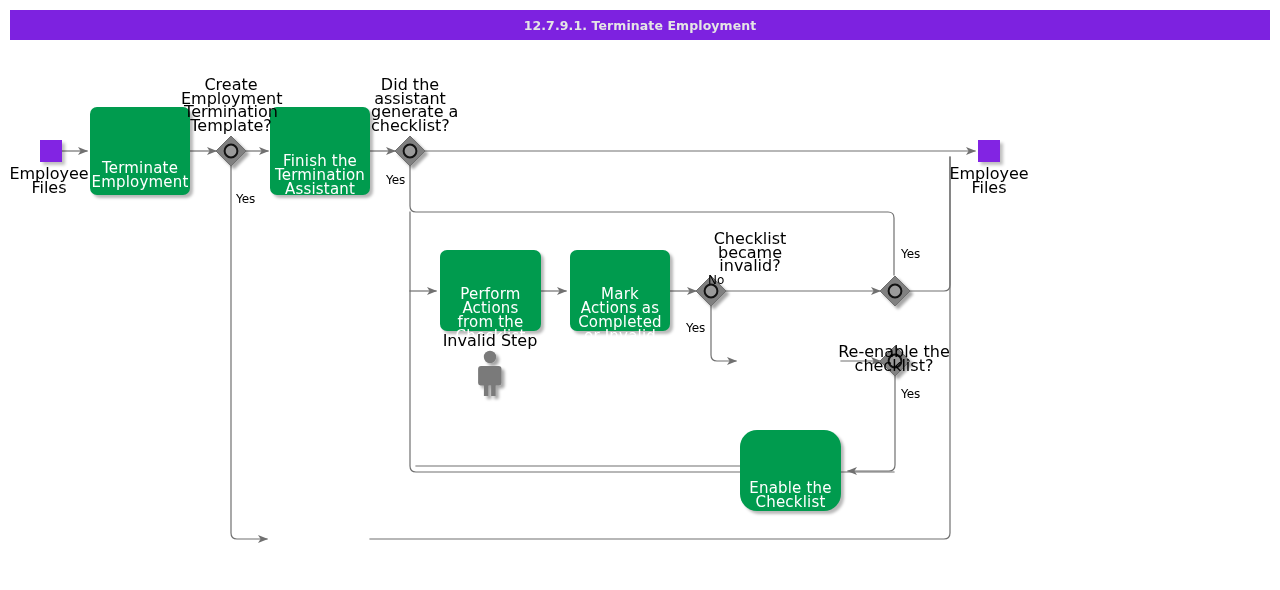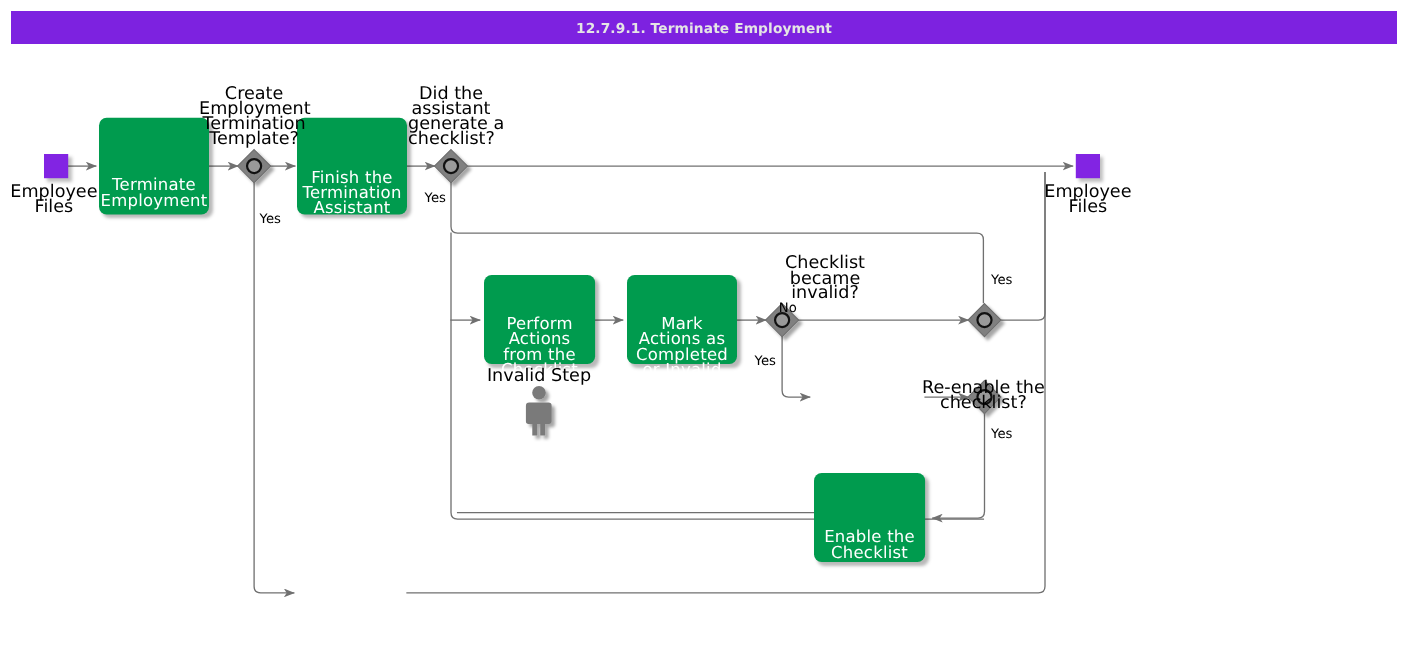--- a/index.html
+++ b/index.html
@@ -135,21 +135,21 @@
   </div>
   <div class="lbl" style="left:430px;top:334px;width:120px;">Invalid Step</div>
 
   <div class="task" style="left:570px;top:250px;width:100px;height:81px;">
     <span>Mark Actions as
 Completed or
 Invalid</span>
   </div>
 
 
-  <div class="task" style="left:740px;top:430px;width:101px;height:81px;">
+  <div class="task" style="left:740px;top:430px;width:101px;height:81px;border-radius:17px;">
     <span>Enable the
 Checklist</span>
   </div>
 
 
   <div class="lbl" style="left:181px;top:78px;width:100px;">Create
 Employment
 Termination
 Template?</div>
 

